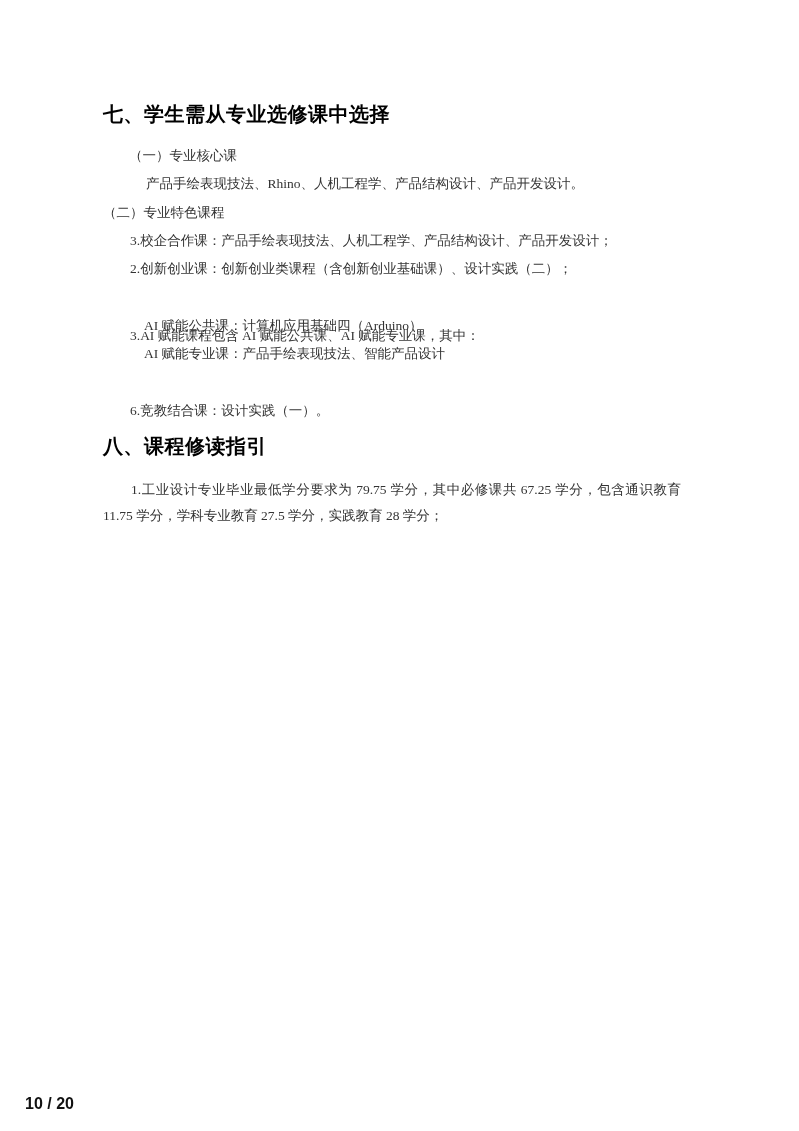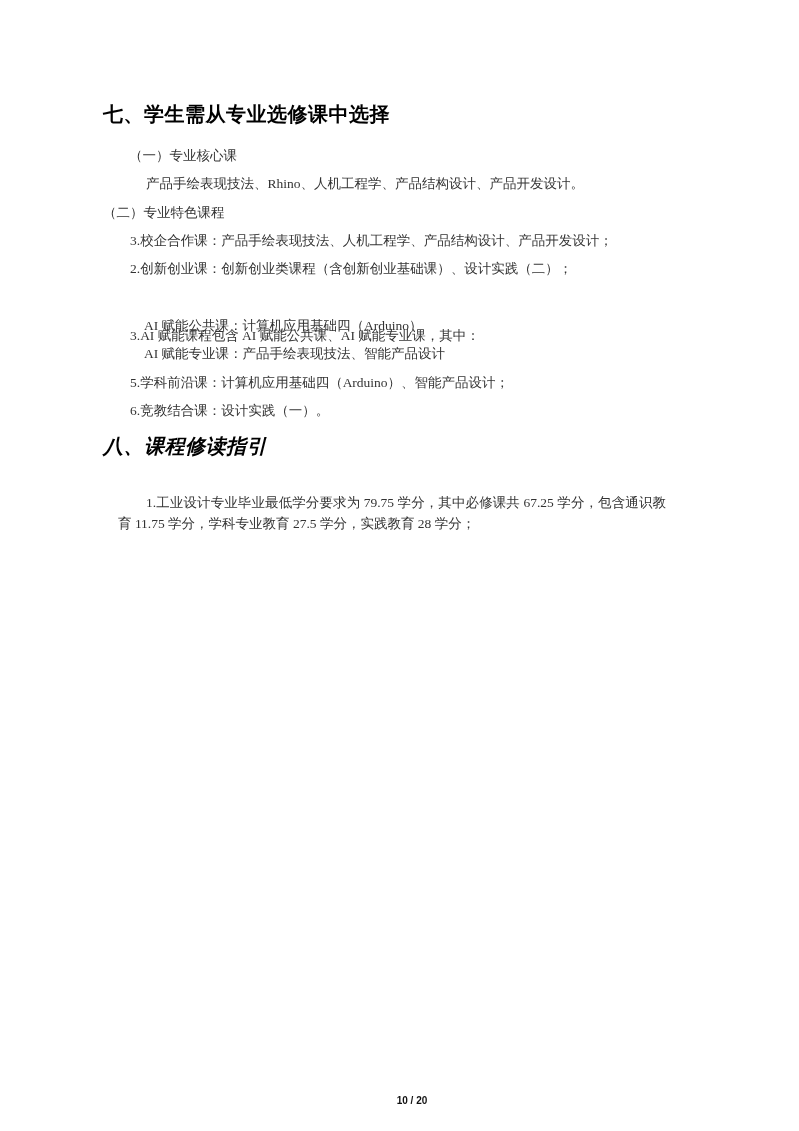--- a/index.html
+++ b/index.html
@@ -38,47 +38,46 @@
   .l-sub1 { left: 117px; top: 148px; margin-left: 12px; }
   .l-core { left: 134px; top: 176px; margin-left: 12px; }
   .l-sub2 { left: 103px; top: 205px; }
   .l-i0 { left: 130px; top: 233px; }
   .l-i1 { left: 130px; top: 261px; }
   .l-i2 { left: 130px; top: 290px; margin-top: 38px; }
   .l-i3 { left: 144px; top: 318px; }
   .l-i4 { left: 144px; top: 346px; }
   .l-i5 { left: 130px; top: 375px; }
   .l-i6 { left: 130px; top: 403px; }
-  .h8   { left: 103px; top: 436px; font-style: italic; }
+  .h8   { left: 103px; top: 436px; }
   .paras {
     position: absolute;
     left: 103px;
     top: 477px;
     width: 578px;
   }
   .paras p {
-    margin: 15px;
+    margin: 0;
     text-indent: 28px;
     font-size: 13.5px;
-    line-height: 21px;
+    line-height: 26px;
     color: #333333;
     text-align: justify;
     text-justify: inter-ideograph;
   }
   .page-num {
     position: absolute;
     left: 0;
     right: 0;
     top: 1096px;
     margin: 0;
-    text-align: center;
     text-indent: 25px;
     font-family: "Liberation Sans", "DejaVu Sans", sans-serif;
     font-weight: 700;
-    font-size: 10px;
+    font-size: 16px;
     line-height: 1;
     color: #111111;
   }
 </style>
 </head>
 <body>
 
 <div class="page">
 
   <h1 class="heading h7">七、学生需从专业选修课中选择</h1>
@@ -92,21 +91,20 @@
   <p class="ln l-i0">3.校企合作课：产品手绘表现技法、人机工程学、产品结构设计、产品开发设计；</p>
 
   <p class="ln l-i1">2.创新创业课：创新创业类课程（含创新创业基础课）、设计实践（二）；</p>
 
   <p class="ln l-i2">3.AI 赋能课程包含 AI 赋能公共课、AI 赋能专业课，其中：</p>
 
   <p class="ln l-i3">AI 赋能公共课：计算机应用基础四（Arduino）</p>
 
   <p class="ln l-i4">AI 赋能专业课：产品手绘表现技法、智能产品设计</p>
 
-  <p class="ln l-i5">5.学科前沿课：计算机应用基础四（Arduino）、智能产品设计；</p>
 
   <p class="ln l-i6">6.竞教结合课：设计实践（一）。</p>
 
   <h1 class="heading h8">八、课程修读指引</h1>
 
   <div class="paras">
     <p>1.工业设计专业毕业最低学分要求为 79.75 学分，其中必修课共 67.25 学分，包含通识教育 11.75 学分，学科专业教育 27.5 学分，实践教育 28 学分；</p>
   </div>
 
   <p class="page-num">10 / 20</p>

